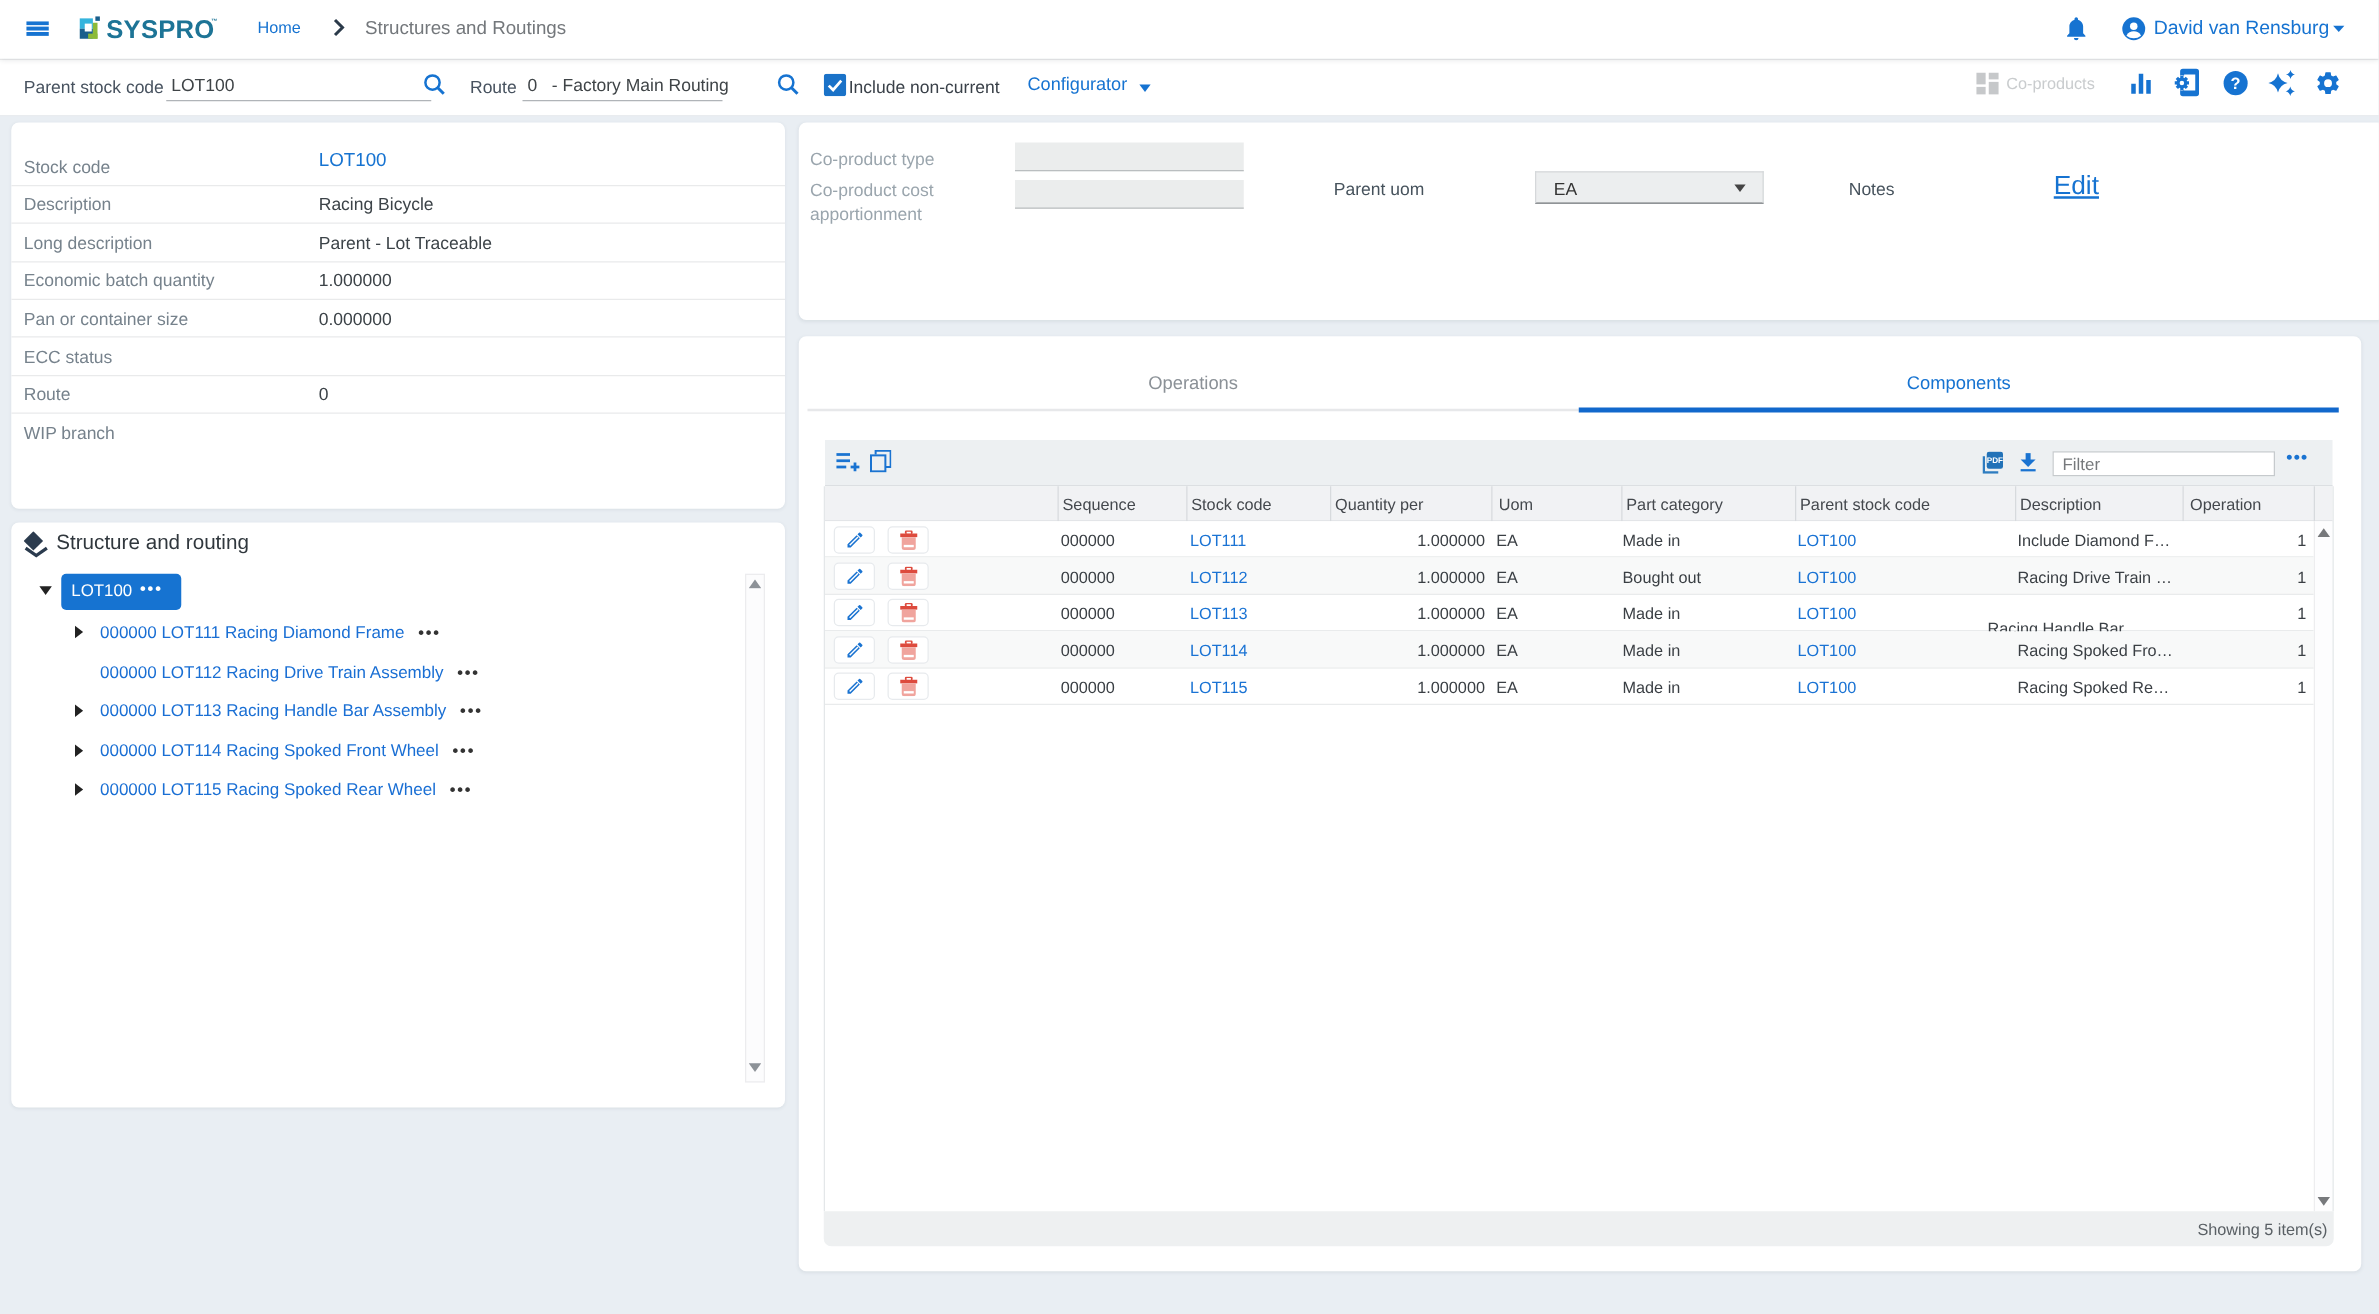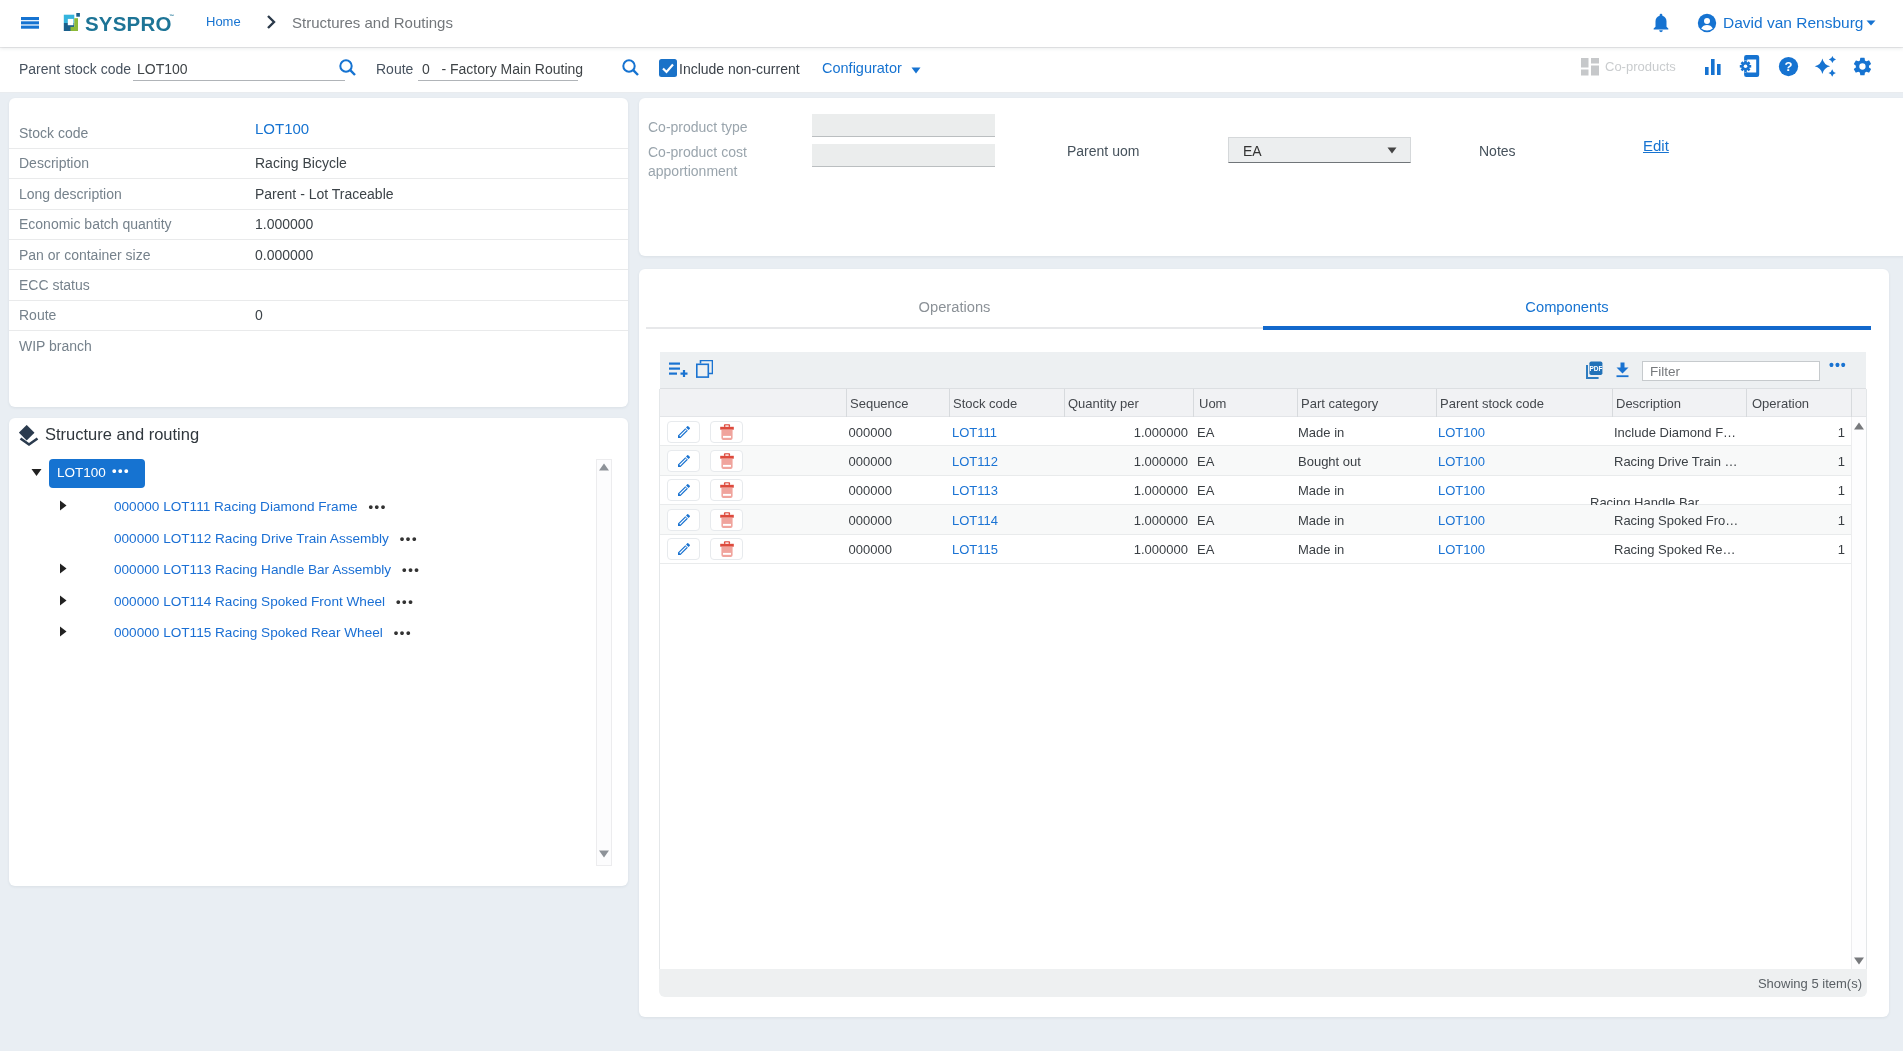--- a/index.html
+++ b/index.html
@@ -5,21 +5,21 @@
   * { margin:0; padding:0; box-sizing:border-box; }
   html,body { width:1903px; height:1051px; overflow:hidden; }
   body { font-family:"Liberation Sans", sans-serif; background:#e9eef3; position:relative; }
   .abs { position:absolute; }
   .blue { color:#1673d1; }
   .card { position:absolute; background:#fff; border-radius:6px; box-shadow:0 1px 3px rgba(40,60,80,0.08); }
   .irow { position:absolute; left:0; width:619px; border-bottom:1px solid #e9eaeb; }
   .ilab { position:absolute; left:10px; top:50%; transform:translateY(-50%); font-size:14px; color:#76828c; }
   .ival { position:absolute; left:246px; top:50%; transform:translateY(-50%); font-size:14px; color:#3c4348; }
   .treerow { position:absolute; left:71px; white-space:nowrap; }
-  .treelink2 { font-size:13.6px; color:#1a6fd4;margin-left:34px; }
+  .treelink2 { font-size:13.6px; color:#1a6fd4; }
   .dots2 { font-size:13px; color:#333; font-weight:bold; letter-spacing:1.5px; margin-left:11px; }
   .dots { letter-spacing:1.5px; font-weight:bold; }
   .gsep { position:absolute; top:120px; width:1px; height:28px; background:#d7dadd; }
   .ghead { position:absolute; top:127px; font-size:13px; color:#44484d; }
   .grow { position:absolute; left:21px; width:1191px; height:29.4px; border-bottom:1px solid #e9ebec; }
   .gcell { position:absolute; top:7.5px; font-size:13px; color:#3a3f44; }
   .gcell.blue { color:#1a73d4; }
   .btn { position:absolute; top:3.5px; width:33px; height:22px; background:#fff; border:1px solid #e7eaed; border-radius:4px; }
   .btn svg { position:absolute; left:50%; top:50%; transform:translate(-50%,-50%); }
 </style>
@@ -211,21 +211,21 @@
   <div style="position:absolute;left:9px;top:46px;font-size:14px;color:#9aa5ad;">Co-product cost<br><span style="display:inline-block;margin-top:3px;">apportionment</span></div>
   <div style="position:absolute;left:173px;top:46px;width:183px;height:23px;background:#ebeded;border-bottom:1px solid #babec0;"></div>
   <div style="position:absolute;left:428px;top:45px;font-size:14px;color:#46525c;">Parent uom</div>
   <div style="position:absolute;left:589px;top:39px;width:183px;height:26px;background:#eceeef;border:1px solid #d5d8da;border-bottom:1px solid #707579;">
     <span style="position:absolute;left:14px;top:5px;font-size:14px;color:#333;">EA</span>
     <svg style="position:absolute;right:13px;top:9px;" width="10" height="7" viewBox="0 0 10 7">
         <path d="M0.5 0.5 L9.5 0.5 L5 6.5 Z" fill="#444"></path>
       </svg>
   </div>
   <div style="position:absolute;left:840px;top:45px;font-size:14px;color:#46525c;">Notes</div>
-  <div style="position:absolute;left:1004px;top:39px;font-size:15px;color:#1673d1;text-decoration:underline;">Edit</div>
+  <div style="position:absolute;left:1004px;top:39px;font-size:21px;color:#1673d1;text-decoration:underline;">Edit</div>
 </div>
 
 <div class="card" id="card-grid" style="left:639px;top:269px;width:1250px;height:748px;overflow:hidden;">
 
   <div style="position:absolute;left:624px;top:30px;width:608px;text-align:center;font-size:14.7px;color:#1673d1;">Components</div>
   <div style="position:absolute;left:7px;top:30px;width:617px;text-align:center;font-size:14.7px;color:#8b9197;">Operations</div>
   <div style="position:absolute;left:7px;top:58px;width:617px;height:2px;background:#e7e8ea;"></div>
   <div style="position:absolute;left:624px;top:57px;width:608px;height:4px;background:#1268cc;"></div>
 
   <div style="position:absolute;left:21px;top:83px;width:1206px;height:37px;background:#edf0f2;border-bottom:1px solid #dcdfe2;"></div>

